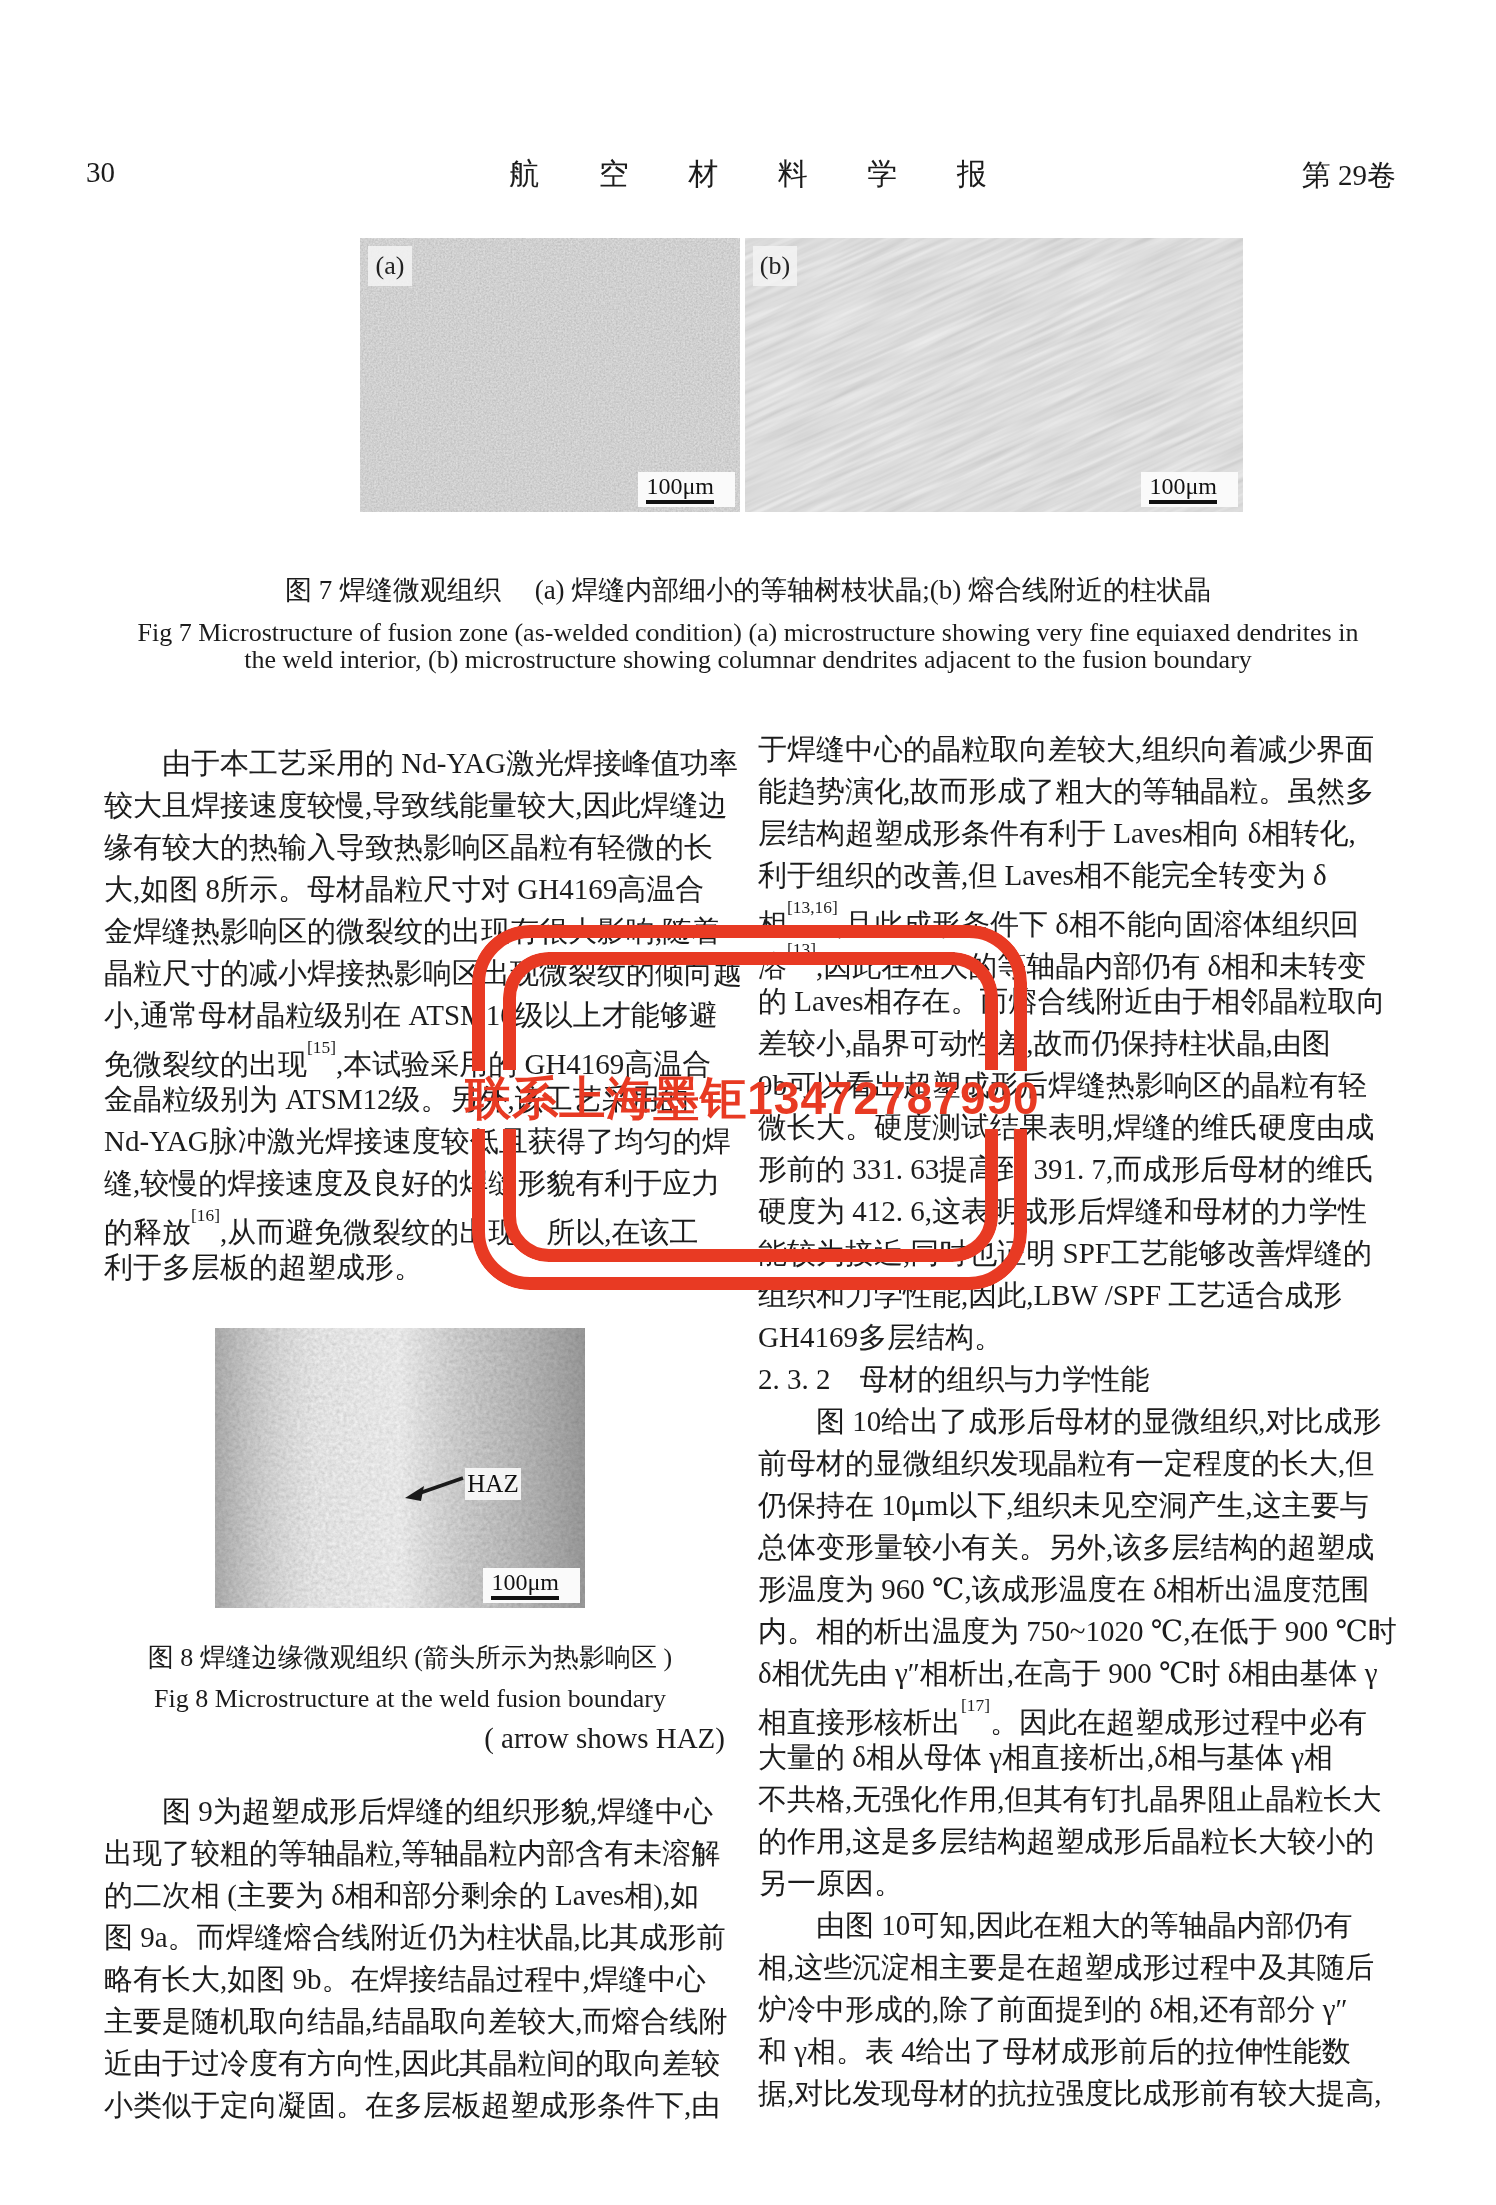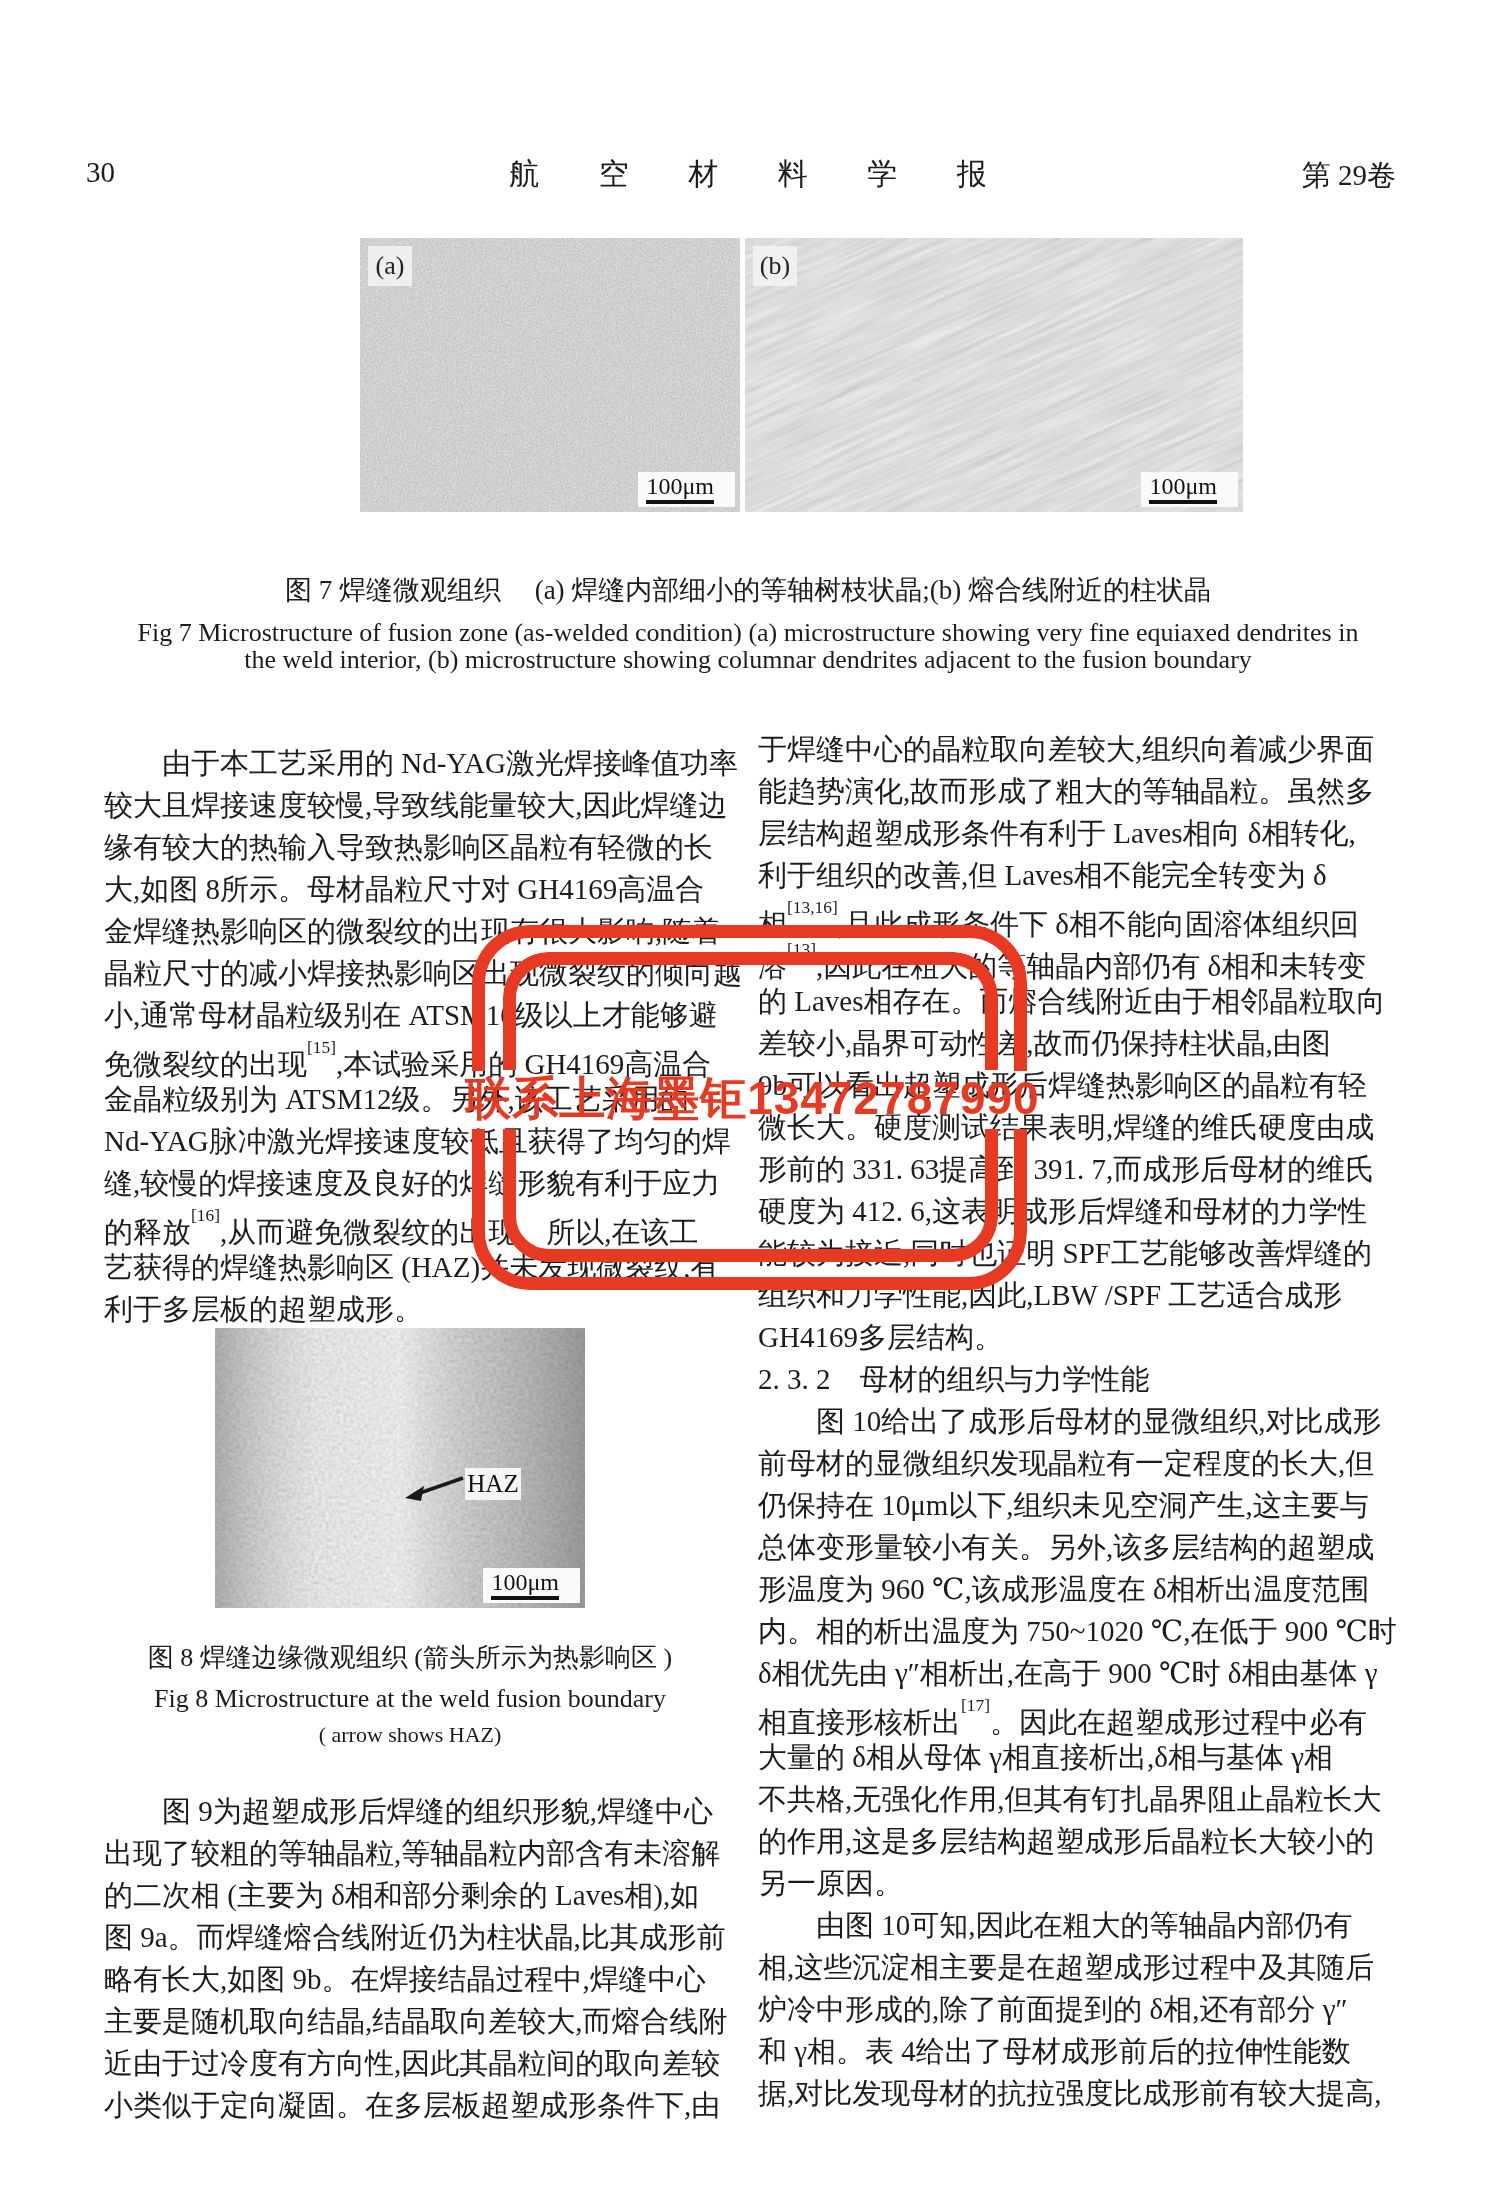--- a/index.html
+++ b/index.html
@@ -30,21 +30,21 @@
   }
   .haz-arrow{position:absolute;left:0;top:0;width:100%;height:100%;pointer-events:none;}
   
   .cap{left:98px;width:1300px;text-align:center;}
   .cap-cn{top:572px;font-size:27px;}
   .cap-en1{top:618px;font-size:26px;}
   .cap-en2{top:645px;font-size:26px;}
   .cap8{left:95px;width:630px;text-align:center;}
   .cap8-cn{top:1640px;font-size:26px;}
   .cap8-en1{top:1684px;font-size:26px;}
-  .cap8-en2{top:1722px;font-size:22px;}
+  .cap8-en2{top:1722px;font-size:29px;text-align:right;}
   
   .textblock{font-size:29px;}
   .tline{height:42px;line-height:42px;white-space:nowrap;}
   .tline sup{font-size:0.60em;position:relative;top:-0.55em;letter-spacing:0;}
   .col-l1{left:104px;top:742px;width:640px;}
   .col-l2{left:104px;top:1790px;width:640px;}
   .col-r{left:758px;top:728px;width:640px;}
   
   .fig8{left:215px;top:1328px;width:370px;height:280px;}
   .fig7a{left:360px;top:238px;width:380px;height:274px;}
@@ -136,21 +136,20 @@
       <div class="tline">缘有较大的热输入导致热影响区晶粒有轻微的长</div>
       <div class="tline">大,如图 8所示。母材晶粒尺寸对 GH4169高温合</div>
       <div class="tline">金焊缝热影响区的微裂纹的出现有很大影响,随着</div>
       <div class="tline">晶粒尺寸的减小焊接热影响区出现微裂纹的倾向越</div>
       <div class="tline">小,通常母材晶粒级别在 ATSM10级以上才能够避</div>
       <div class="tline">免微裂纹的出现<sup>[15]</sup>,本试验采用的 GH4169高温合</div>
       <div class="tline">金晶粒级别为 ATSM12级。另外,该工艺采用的</div>
       <div class="tline">Nd-YAG脉冲激光焊接速度较低且获得了均匀的焊</div>
       <div class="tline">缝,较慢的焊接速度及良好的焊缝形貌有利于应力</div>
       <div class="tline">的释放<sup>[16]</sup>,从而避免微裂纹的出现。所以,在该工</div>
-      <div class="tline">艺获得的焊缝热影响区 (HAZ)并未发现微裂纹,有</div>
       <div class="tline">利于多层板的超塑成形。</div>
     </div>
 
   <div class="abs micro fig8">
     <svg viewBox="0 0 370 280" preserveAspectRatio="none">
       <defs>
         <filter id="f8" x="0" y="0" width="100%" height="100%">
           <feTurbulence type="fractalNoise" baseFrequency="0.28" numOctaves="3" seed="4"></feTurbulence>
           <feColorMatrix type="saturate" values="0"></feColorMatrix>
           <feComponentTransfer>

